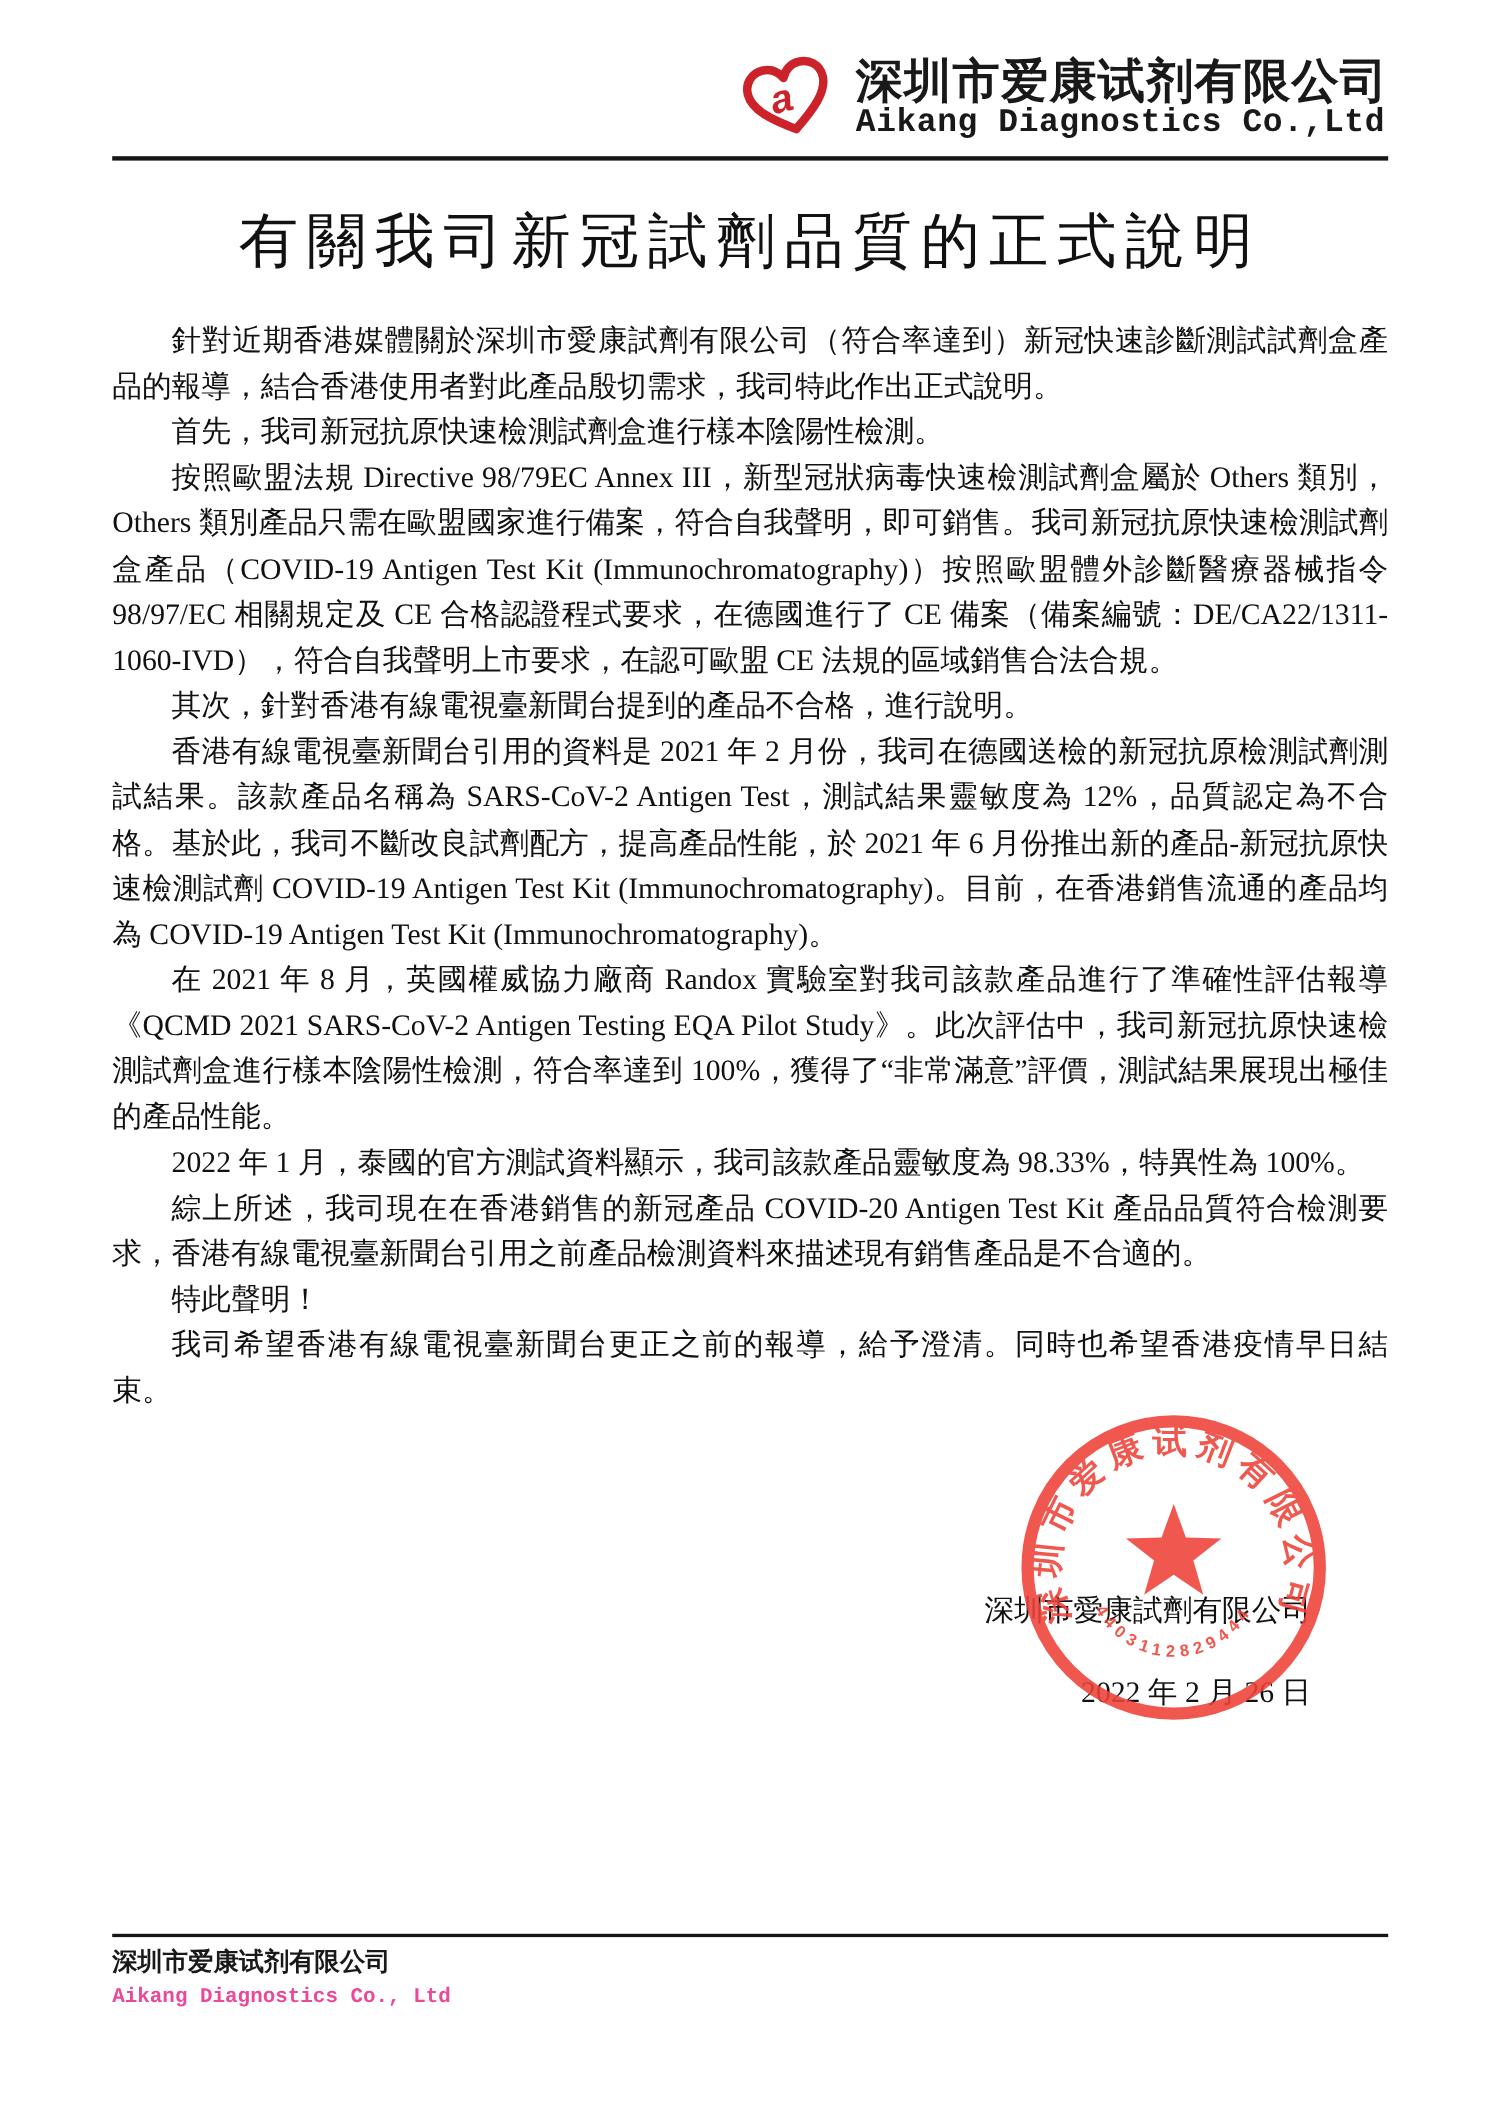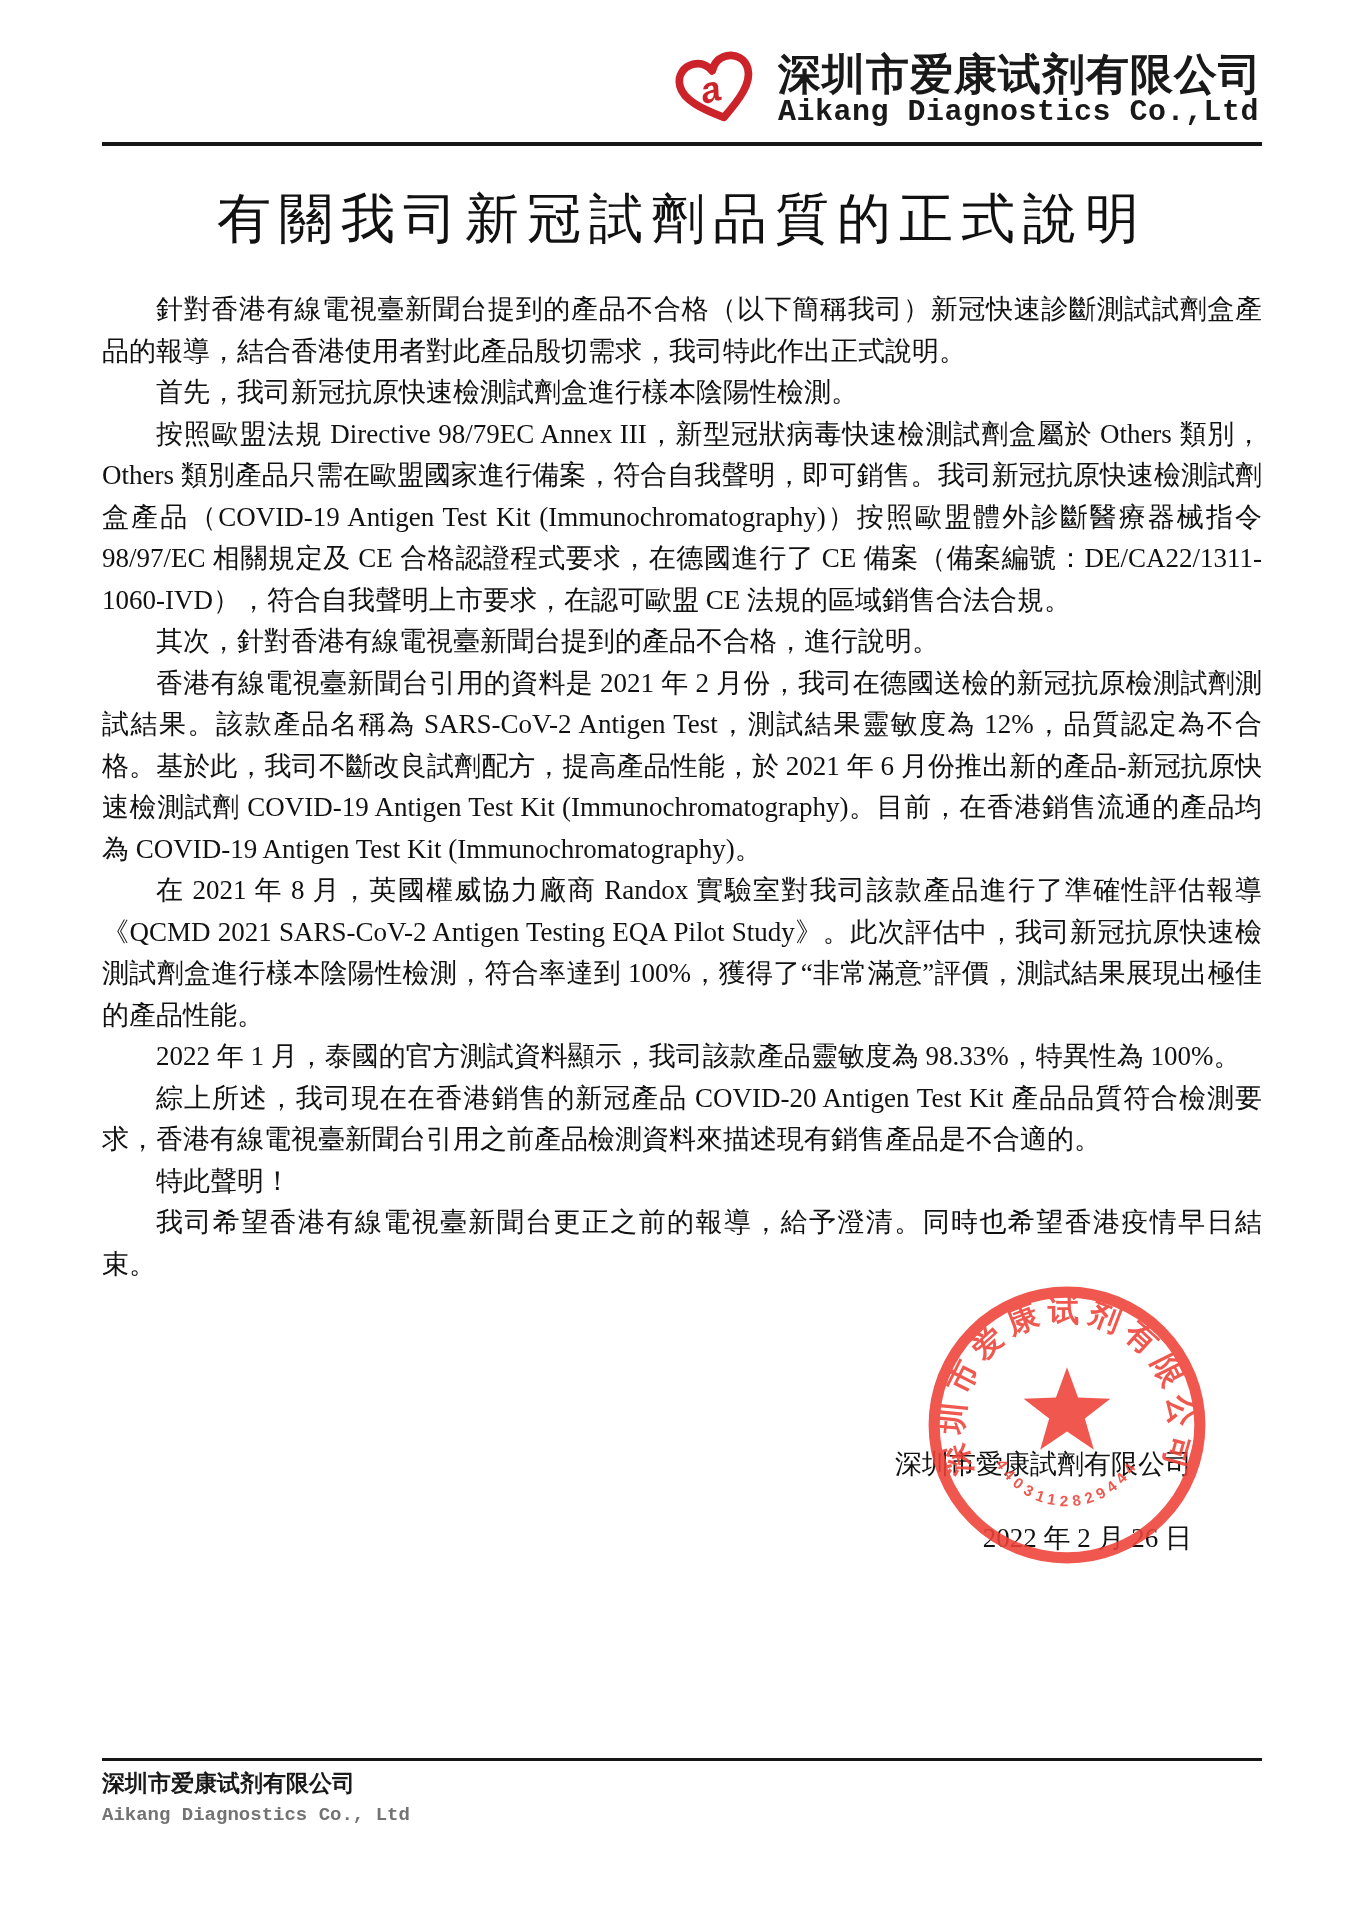--- a/index.html
+++ b/index.html
@@ -72,21 +72,21 @@
     left:102px;right:102px;top:1758px;
     border-top:3px solid #161616;
     padding-top:9px;
   }
   .footer .fcn{
     font-family:"Liberation Sans","DejaVu Sans",sans-serif;
     font-weight:bold;font-size:23px;line-height:1.2;color:#191919;
   }
   .footer .fen{
     font-family:"Liberation Mono","DejaVu Sans Mono",monospace;
-    font-weight:bold;font-size:19px;margin-top:6px;color:#737373;
+    font-weight:bold;font-size:19px;margin-top:6px;color:#ec4899;
   }
 </style>
 </head>
 <body>
 
 <div class="page">
 
   <header class="letterhead">
     <div class="logo">
       <svg viewBox="0 0 110 90" width="94" height="80" aria-hidden="true">
@@ -100,21 +100,21 @@
       <div class="cn">深圳市爱康试剂有限公司</div>
       <div class="en">Aikang Diagnostics Co.,Ltd</div>
     </div>
   </header>
 
   <div class="hrule"></div>
 
   <h1 class="doc-title">有關我司新冠試劑品質的正式說明</h1>
 
   <main class="body-text">
-    <p>針對香港有線電視臺新聞台提到的產品不合格（以下簡稱我司）新冠快速診斷測試試劑盒產品的報導，結合香港使用者對此產品殷切需求，我司特此作出正式說明。</p>
+    <p>針對近期香港媒體關於深圳市愛康試劑有限公司（符合率達到）新冠快速診斷測試試劑盒產品的報導，結合香港使用者對此產品殷切需求，我司特此作出正式說明。</p>
     <p>首先，我司新冠抗原快速檢測試劑盒進行樣本陰陽性檢測。</p>
     <p>按照歐盟法規 Directive 98/79EC Annex III，新型冠狀病毒快速檢測試劑盒屬於 Others 類別，Others 類別產品只需在歐盟國家進行備案，符合自我聲明，即可銷售。我司新冠抗原快速檢測試劑盒產品（COVID-19 Antigen Test Kit (Immunochromatography)）按照歐盟體外診斷醫療器械指令 98/97/EC 相關規定及 CE 合格認證程式要求，在德國進行了 CE 備案（備案編號：DE/CA22/1311-1060-IVD），符合自我聲明上市要求，在認可歐盟 CE 法規的區域銷售合法合規。</p>
     <p>其次，針對香港有線電視臺新聞台提到的產品不合格，進行說明。</p>
     <p>香港有線電視臺新聞台引用的資料是 2021 年 2 月份，我司在德國送檢的新冠抗原檢測試劑測試結果。該款產品名稱為 SARS-CoV-2 Antigen Test，測試結果靈敏度為 12%，品質認定為不合格。基於此，我司不斷改良試劑配方，提高產品性能，於 2021 年 6 月份推出新的產品-新冠抗原快速檢測試劑 COVID-19 Antigen Test Kit (Immunochromatography)。目前，在香港銷售流通的產品均為 COVID-19 Antigen Test Kit (Immunochromatography)。</p>
     <p>在 2021 年 8 月，英國權威協力廠商 Randox 實驗室對我司該款產品進行了準確性評估報導《QCMD 2021 SARS-CoV-2 Antigen Testing EQA Pilot Study》。此次評估中，我司新冠抗原快速檢測試劑盒進行樣本陰陽性檢測，符合率達到 100%，獲得了“非常滿意”評價，測試結果展現出極佳的產品性能。</p>
     <p>2022 年 1 月，泰國的官方測試資料顯示，我司該款產品靈敏度為 98.33%，特異性為 100%。</p>
     <p>綜上所述，我司現在在香港銷售的新冠產品 COVID-20 Antigen Test Kit 產品品質符合檢測要求，香港有線電視臺新聞台引用之前產品檢測資料來描述現有銷售產品是不合適的。</p>
     <p>特此聲明！</p>
     <p>我司希望香港有線電視臺新聞台更正之前的報導，給予澄清。同時也希望香港疫情早日結束。</p>
   </main>

